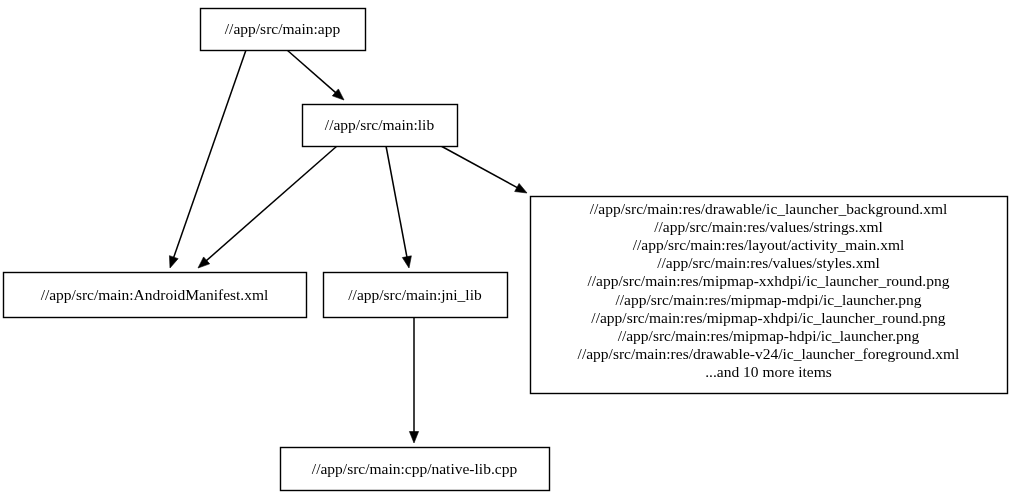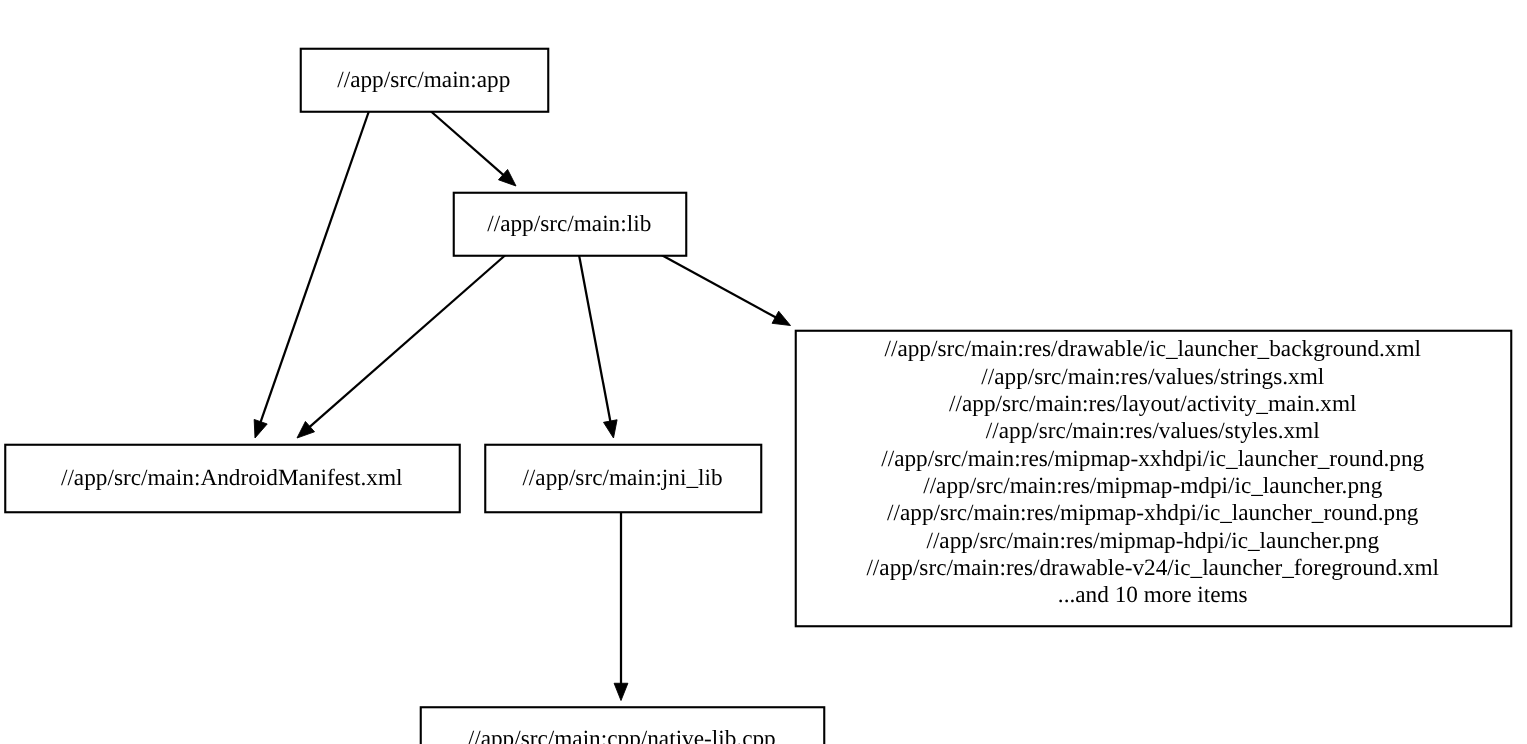--- a/index.html
+++ b/index.html
@@ -11,21 +11,20 @@
     width: 1018px;
     height: 496px;
     overflow: hidden;
     font-family: "Liberation Serif", "DejaVu Serif", serif;
   }
   #graph-root {
     position: relative;
     width: 1018px;
     height: 388px;
     background: #ffffff;
-    margin-top: 24px;
   }
   svg.graph-canvas {
     position: absolute;
     top: 0;
     left: 0;
     width: 1018px;
     height: 496px;
     display: block;
   }
   .node-box {

